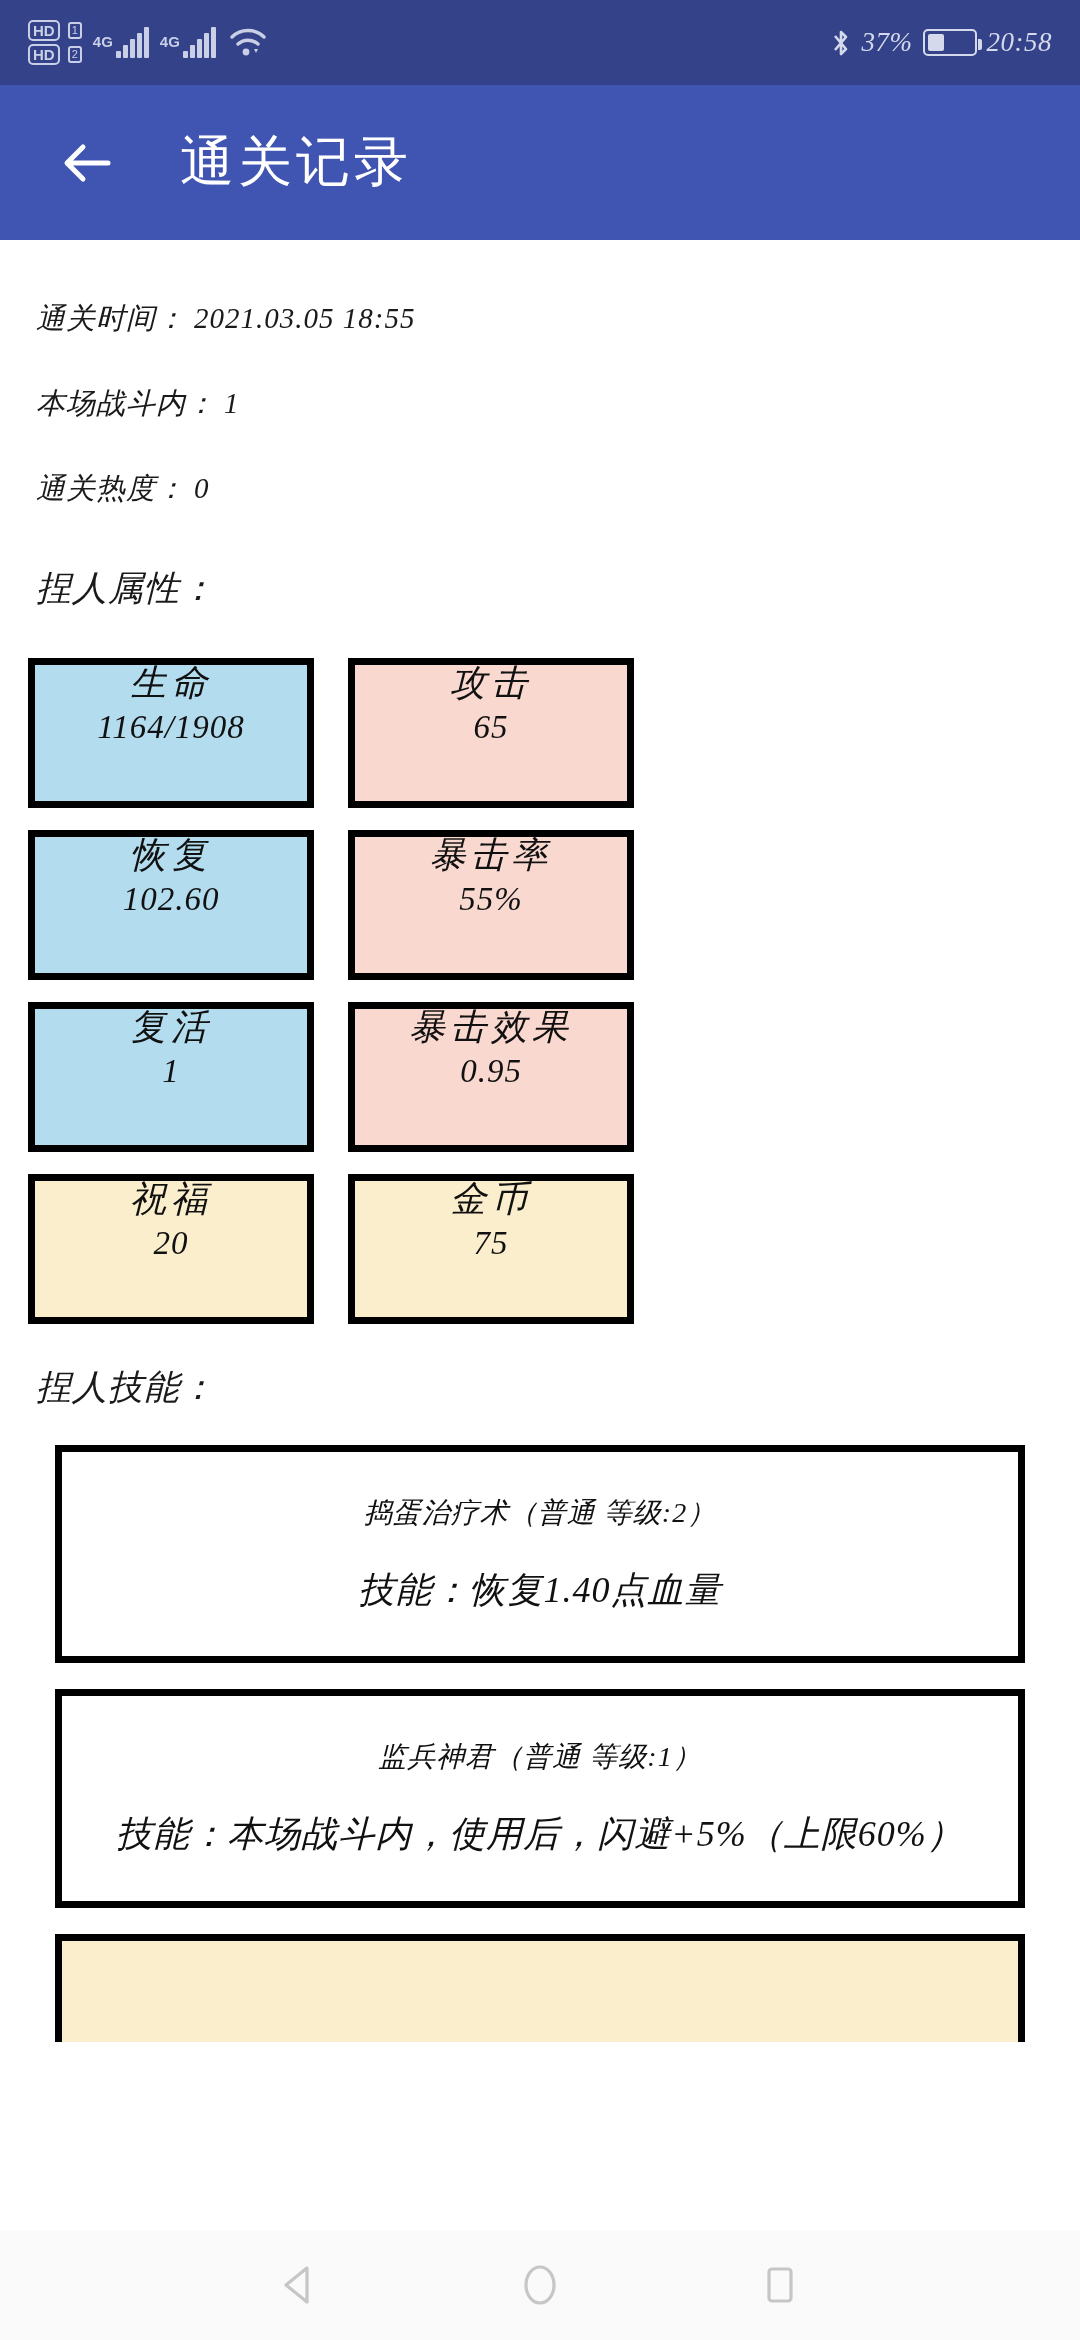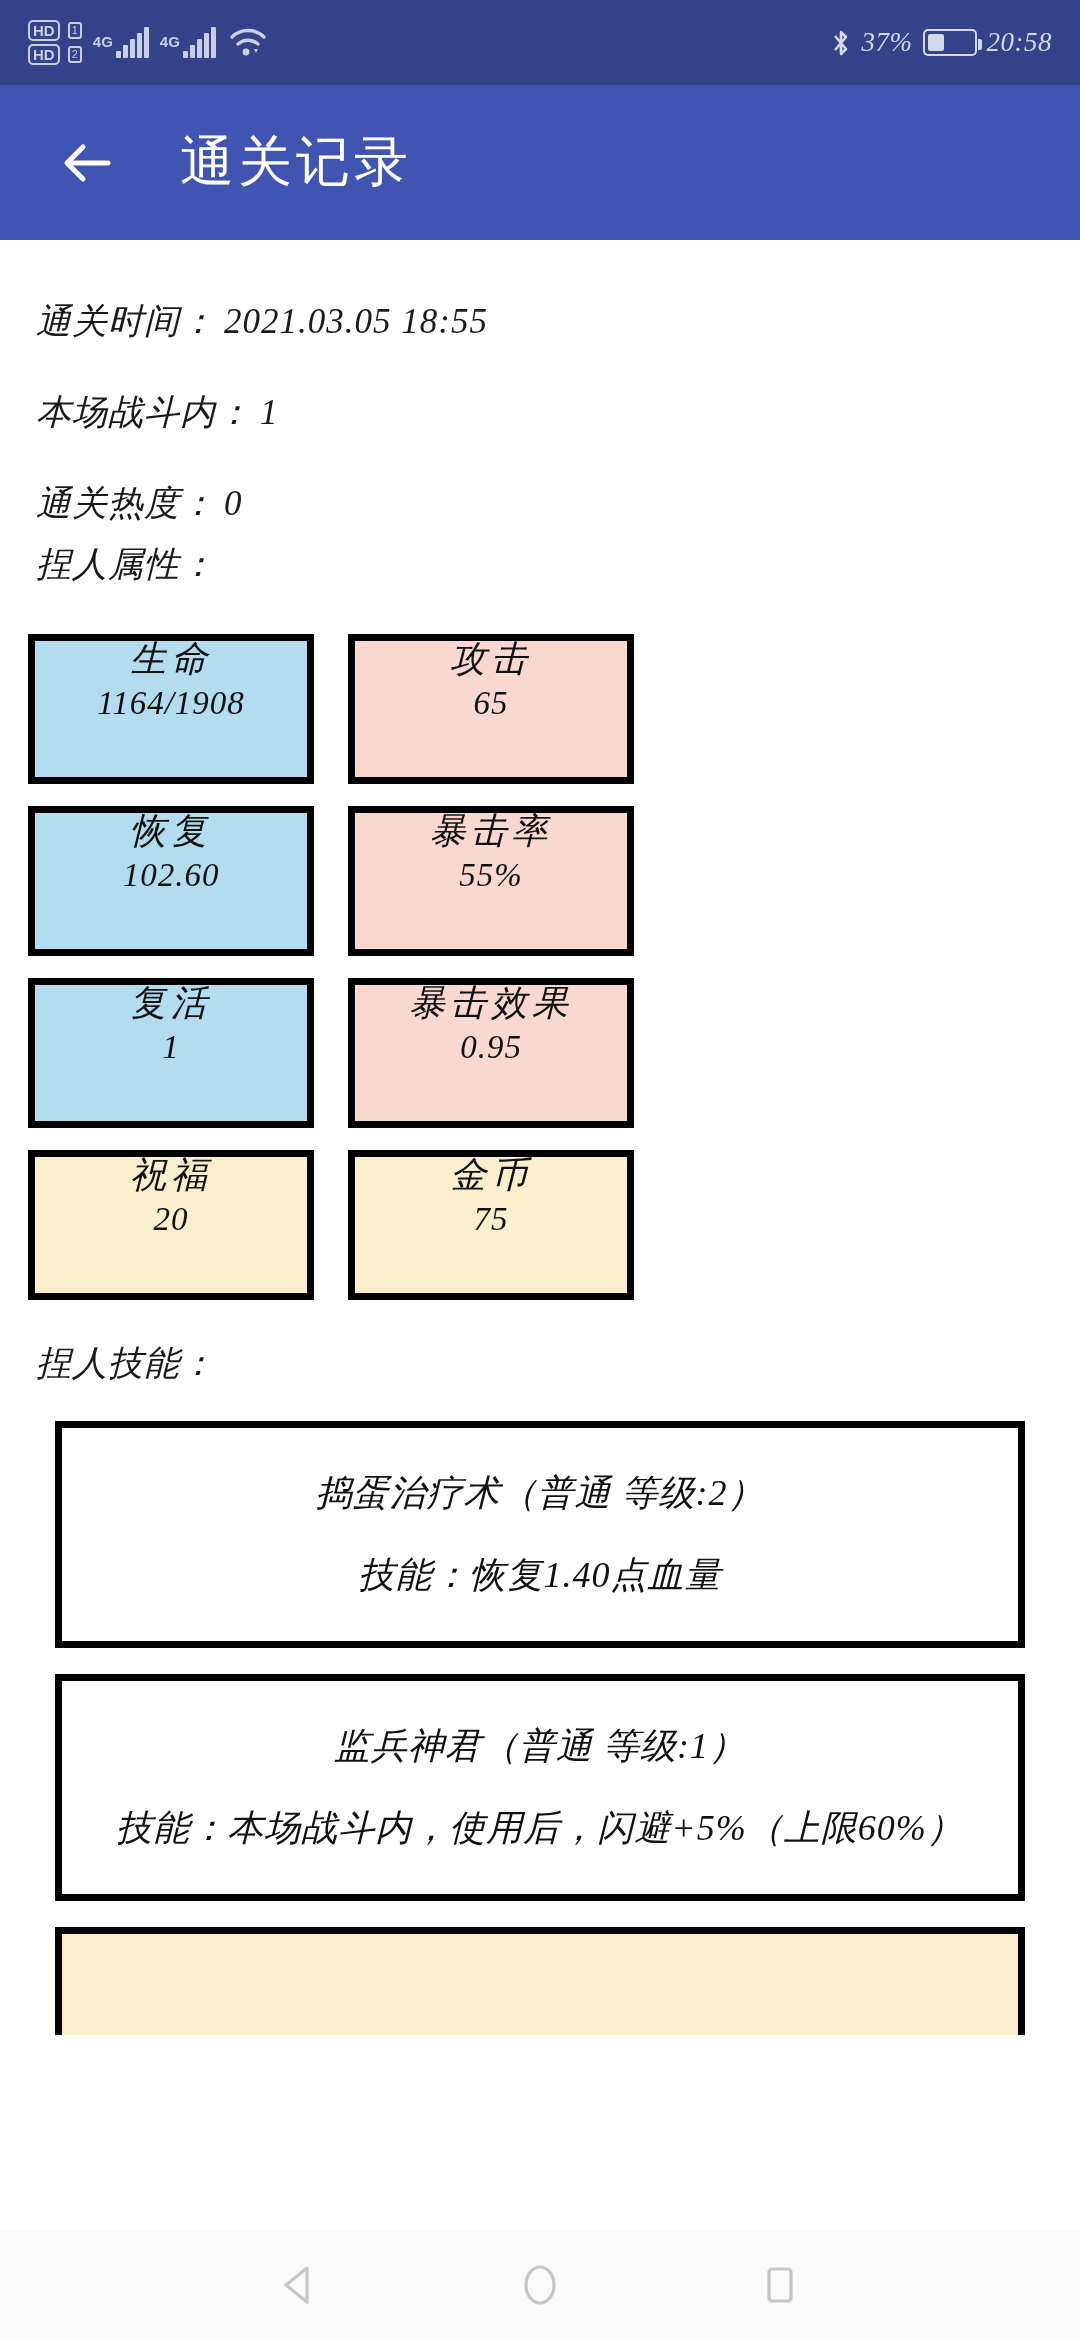--- a/index.html
+++ b/index.html
@@ -74,35 +74,35 @@
   .backarrow { margin-left:58px; width:58px; height:58px; cursor:pointer; }
   .apptitle {
     margin-left:64px; color:#ffffff; font-size:54px; letter-spacing:4px;
     font-family:"Liberation Sans", sans-serif; font-weight:500;
   }
 
   
   .content { position:absolute; top:240px; left:0; width:1080px; }
 
   .infoline {
-    font-size:35px; color:#1a1a1a; padding:0 0 0 36px;
+    font-size:29px; color:#1a1a1a; padding:0 0 0 36px;
     font-family:"Liberation Serif", serif; font-style:italic;
     letter-spacing:1px; line-height:1;
   }
   .infoline .lbl { font-style:italic; }
   .infoline .val { font-style:italic; margin-left:8px; }
   .i1 { margin-top:64px; }
   .i2 { margin-top:56px; }
   .i3 { margin-top:56px; }
   .seclabel {
     font-size:35px; color:#1a1a1a; padding-left:36px;
     font-family:"Liberation Serif", serif; font-style:italic;
     letter-spacing:1px; line-height:1;
   }
-  .sec1 { margin-top:26px; }
+  .sec1 { margin-top:68px; }
   .sec2 { margin-top:0; }
 
   
   .statgrid {
     margin-top:52px; padding-left:28px;
     display:grid; grid-template-columns:286px 286px; gap:22px 34px;
   }
   .statcard {
     height:150px; border:7px solid #000000;
     display:flex; flex-direction:column; align-items:center; 
@@ -127,21 +127,21 @@
     width:970px; border:7px solid #000000; background:#ffffff;
     padding:46px 20px; margin-bottom:26px;
     display:flex; flex-direction:column; align-items:center; justify-content:center;
     gap:42px;
   }
   .skillcard.clipped {
     height:108px; padding:0; overflow:hidden; background:#fbeecc;
     border-bottom:none; margin-bottom:0;
   }
   .skillcard .title {
-    font-size:36px; color:#111; letter-spacing:1px; text-align:center;
+    font-size:28px; color:#111; letter-spacing:1px; text-align:center;
     font-family:"Liberation Serif", serif; font-style:italic; line-height:1.1;
   }
   .skillcard .desc {
     font-size:36px; color:#111; letter-spacing:1px; text-align:center;
     font-family:Liberation Serif, serif; font-style:italic; line-height:1.1;
   }
 
   
   .navbar {
     position:absolute; bottom:0; left:0; width:1080px; height:110px;

